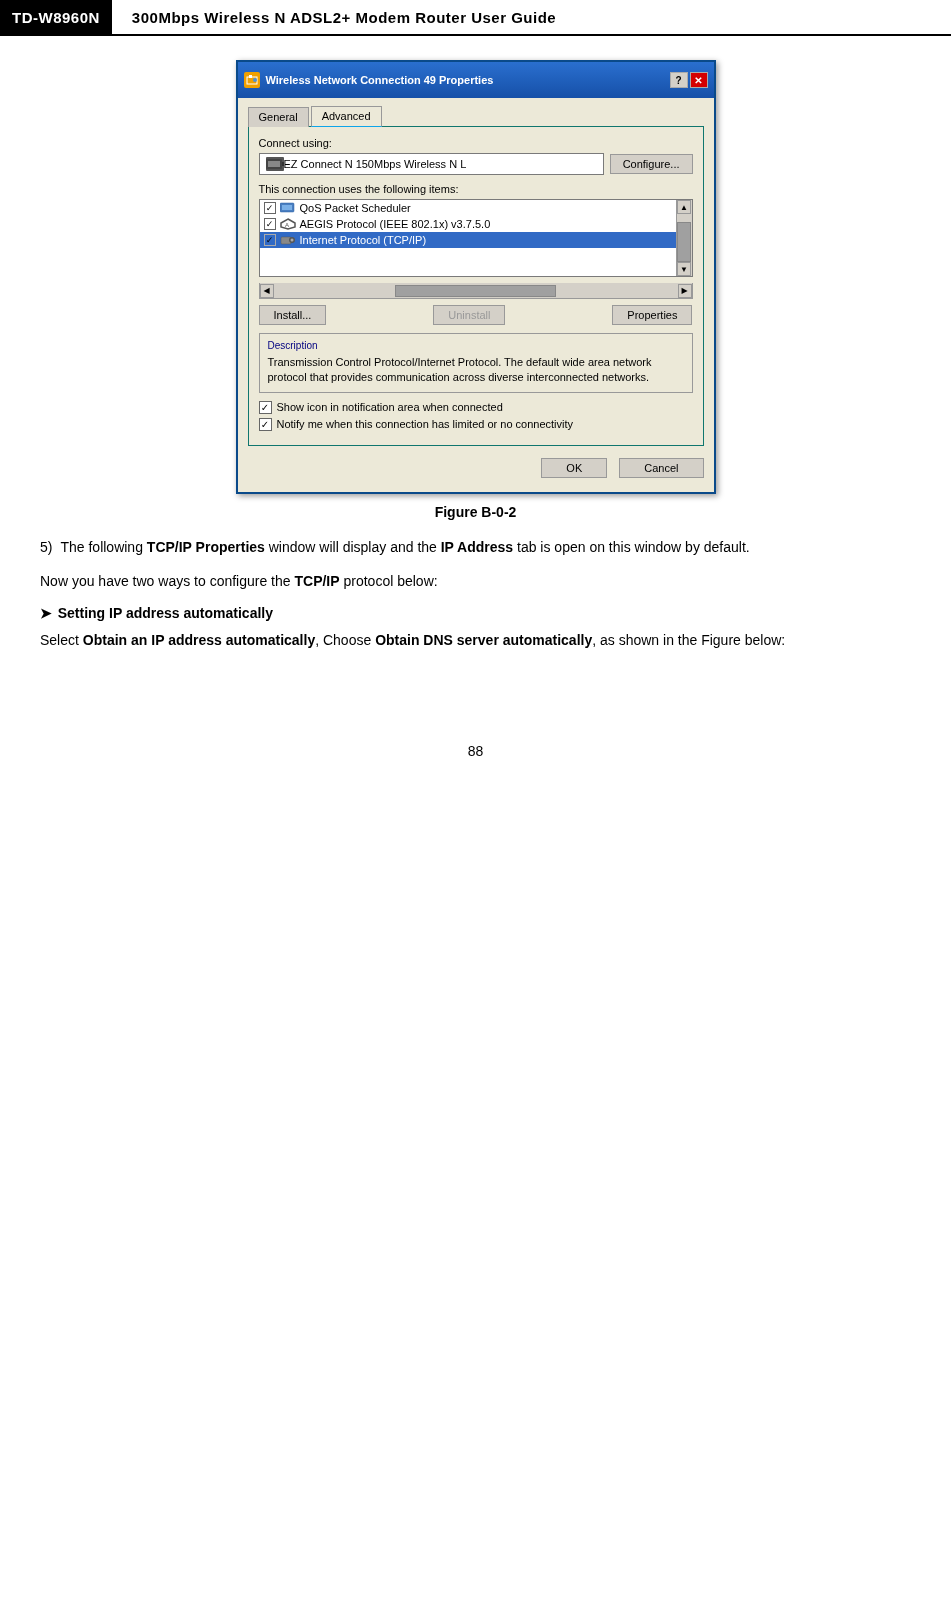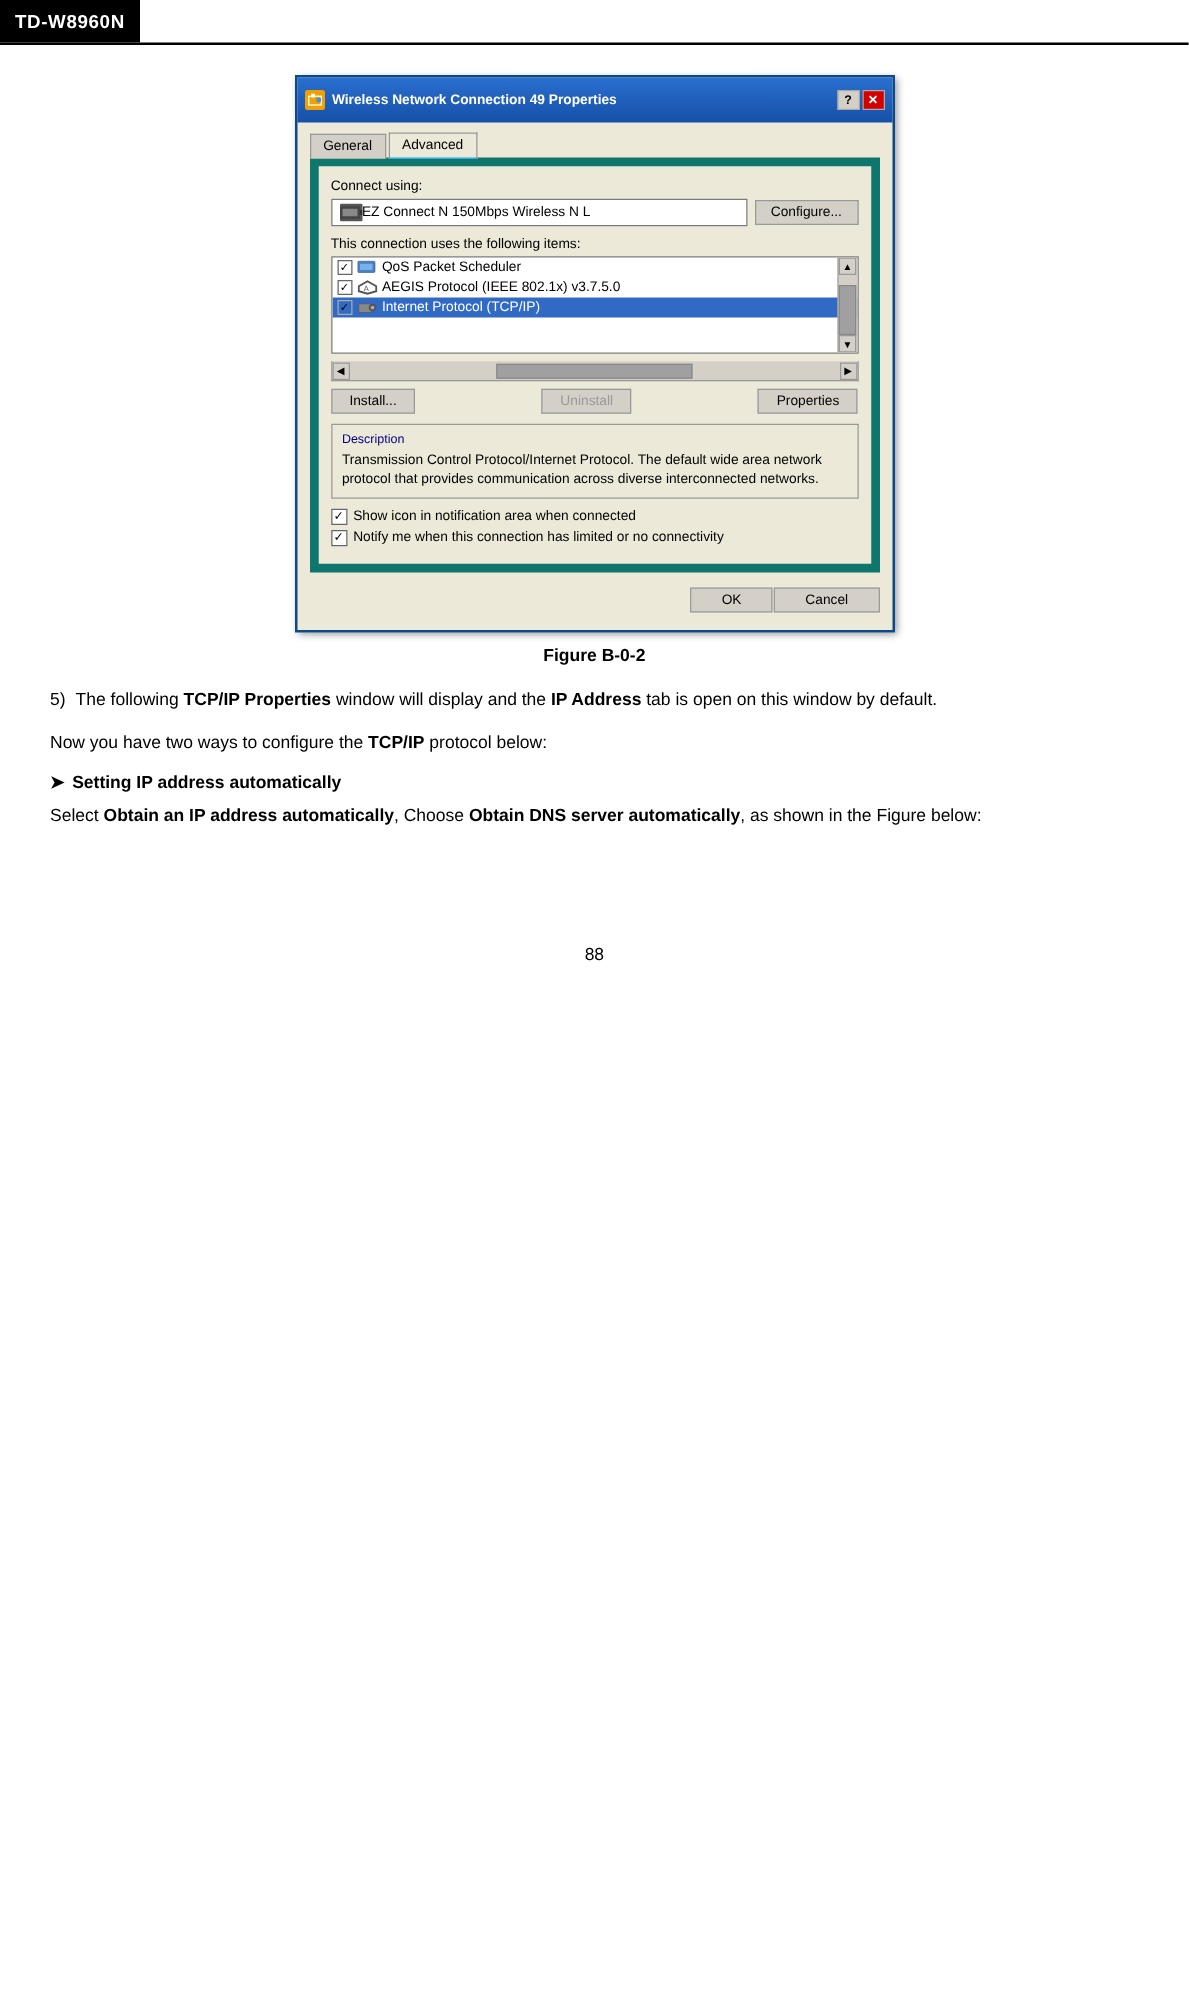--- a/index.html
+++ b/index.html
@@ -151,21 +151,21 @@
 
     .tab.active {
       background: #ece9d8;
       border-bottom: 1px solid #0ea5e9;
       z-index: 2;
       font-weight: normal;
     }
 
     
     .dialog-content-area {
-      border: 7px solid #0f766e;
+      border: 1px solid #0f766e;
       padding: 10px;
       background: #ece9d8;
       margin-top: -1px;
     }
 
     .field-label {
       font-size: 11px;
       margin-bottom: 4px;
     }
 
@@ -373,21 +373,21 @@
       display: flex;
       align-items: center;
       justify-content: center;
       font-size: 10px;
       flex-shrink: 0;
     }
 
     .dialog-ok-row {
       display: flex;
       justify-content: flex-end;
-      gap: 1px;
+      gap: 12px;
       margin-top: 8px;
       padding: 4px 0;
     }
 
     .ok-btn {
       padding: 3px 24px;
       border: 1px solid #999;
       background: #d4d0c8;
       font-size: 11px;
       cursor: pointer;
@@ -437,20 +437,21 @@
       font-size: 14px;
       margin-top: 40px;
       padding-bottom: 20px;
     }
   </style>
 </head>
 <body>
 
 <div class="header">
   <div class="header-brand">TD-W8960N</div>
+  <div class="header-title">300Mbps  Wireless  N  ADSL2+  Modem  Router  User  Guide</div>
 </div>
 
 <div class="page-content">
 
   <div class="dialog-wrapper">
     <div class="dialog-box">
 
       <div class="dialog-titlebar">
         <div class="dialog-titlebar-left">
           <div class="dialog-title-icon">

